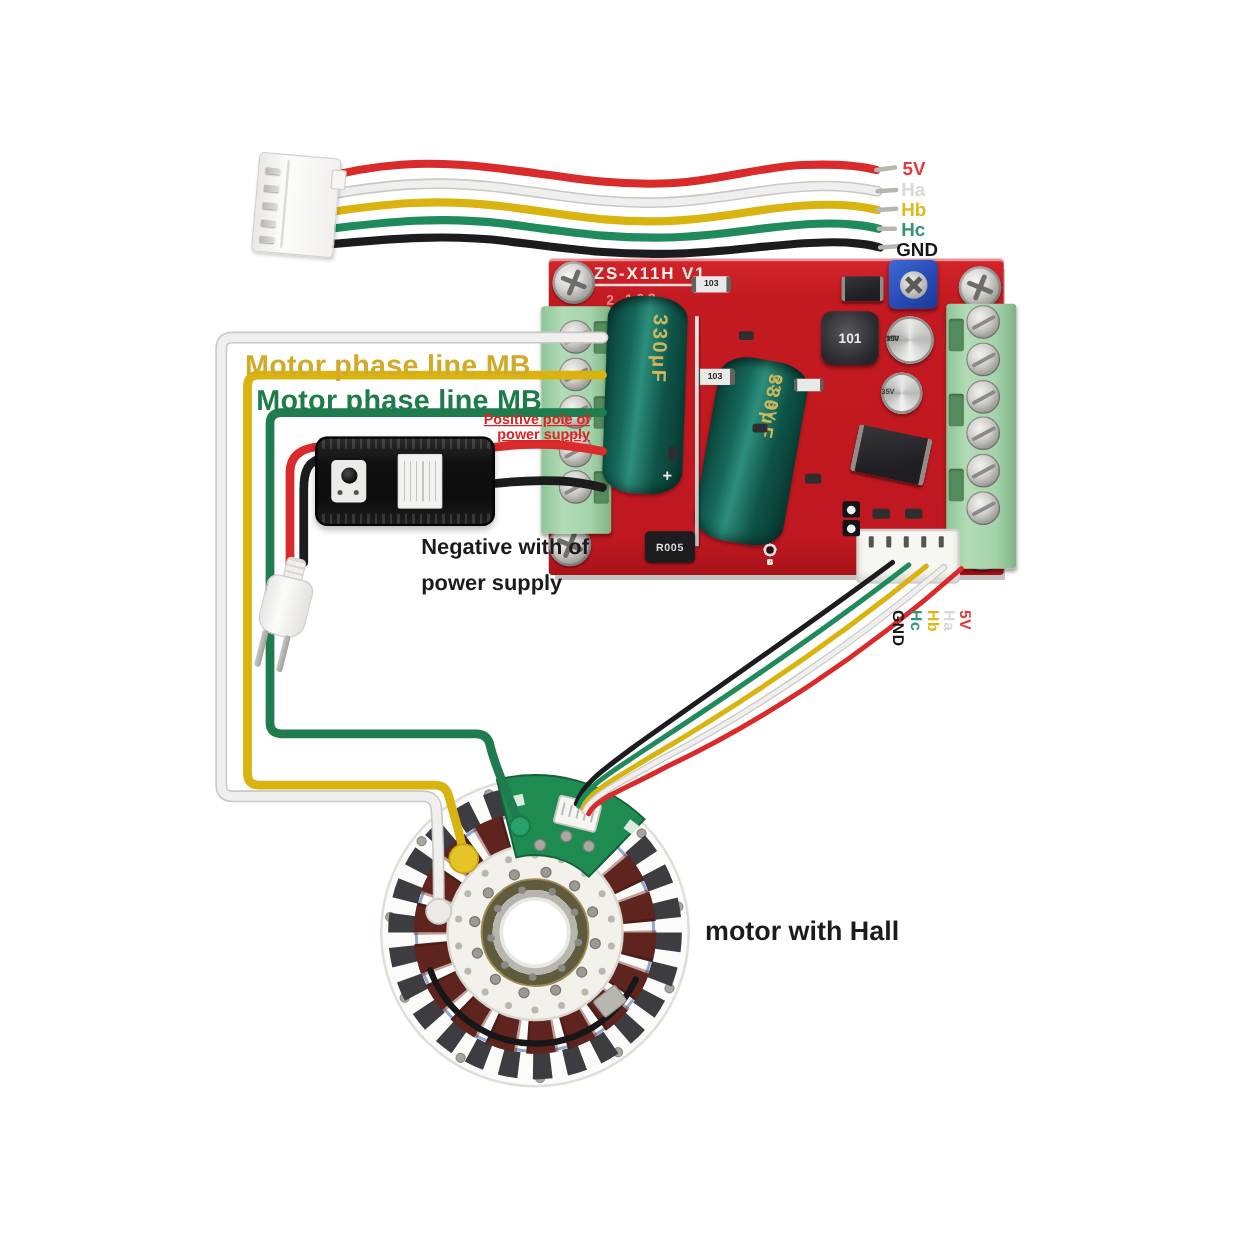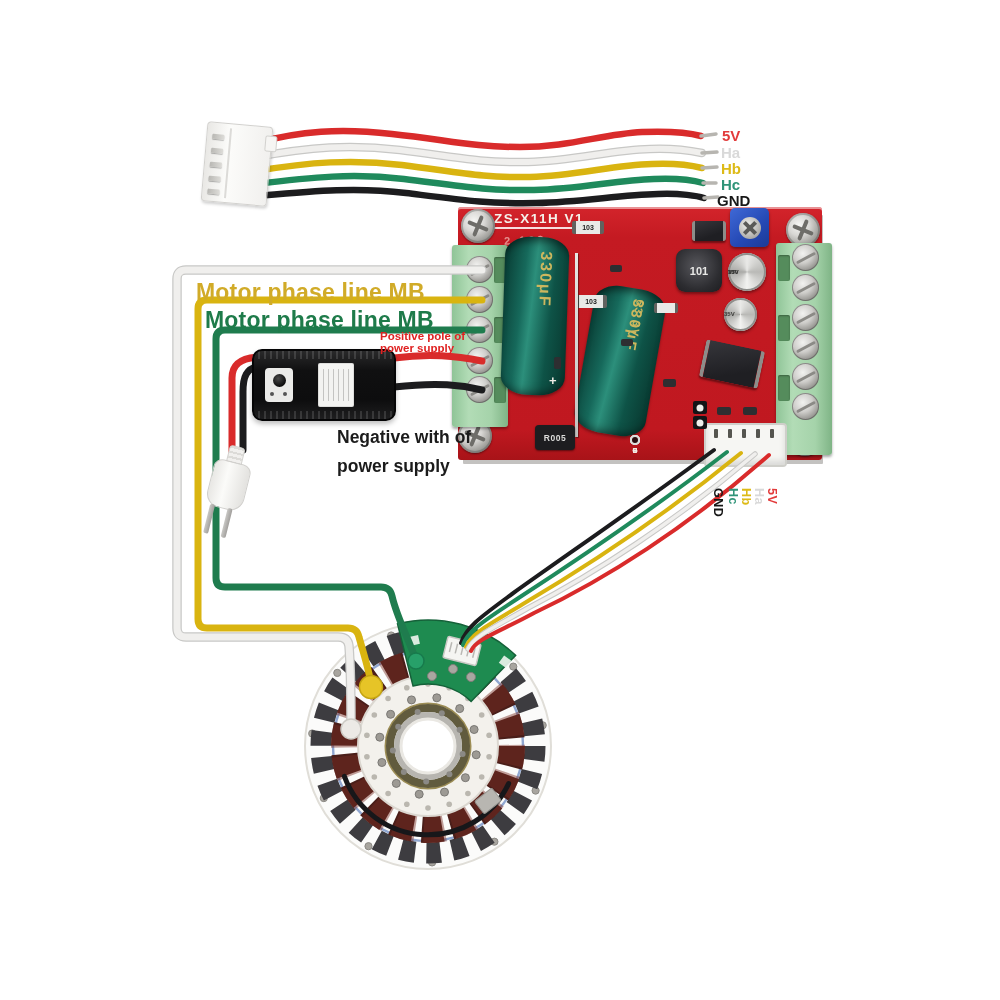--- a/index.html
+++ b/index.html
@@ -3,27 +3,27 @@
 <meta charset="utf-8">
 <style>
   html,body{margin:0;padding:0;background:#fff;}
   #canvas{position:relative;width:1000px;height:1000px;background:#ffffff;overflow:hidden;
           font-family:"Liberation Sans",sans-serif;}
   .abs{position:absolute;}
   svg{position:absolute;left:0;top:0;z-index:2;}
   
   .lab{position:absolute;z-index:4;white-space:nowrap;}
   .phase{font-size:23px;font-weight:600;letter-spacing:.2px;}
-  .pos-label{left:380px;top:330px;width:92px;text-align:left;font-size:11.5px;font-weight:700;line-height:12px;}
+  .pos-label{left:380px;top:330px;width:92px;text-align:right;font-size:11.5px;font-weight:700;line-height:12px;text-decoration:underline;}
   .neg-label{left:337px;top:423px;font-size:17.5px;font-weight:600;line-height:29px;}
   .motor-caption{left:564px;top:731px;font-size:21.5px;font-weight:600;line-height:28px;color:#1b1b1b;}
   .hlab{position:absolute;z-index:4;font-size:15px;font-weight:700;line-height:16px;}
   .vlab{position:absolute;z-index:4;font-size:12.5px;font-weight:700;writing-mode:vertical-rl;letter-spacing:.5px;}
   
-  #board{left:458px;top:207px;width:364px;height:253px;z-index:1;
+  #board{left:439px;top:207px;width:364px;height:253px;z-index:1;
          background:linear-gradient(180deg,#d3242b,#c41a22 12%,#c01820 88%,#a81318);
          border-radius:3px;box-shadow:3px 6px 0 -2px #c3c2c0,0 2px 0 rgba(255,255,255,.5) inset;}
   #board *{position:absolute;}
   .silk{color:#f5f1ea;font-size:13.5px;font-weight:700;letter-spacing:1.5px;border-bottom:2px solid rgba(255,255,255,.85);padding-bottom:1px;}
   .silk2{color:rgba(255,240,230,.55);font-size:11px;font-weight:700;letter-spacing:3px;transform:rotate(-2deg);}
   .pscrew{width:34px;height:34px;border-radius:50%;
           background:radial-gradient(circle at 38% 35%,#f6f6f4,#d8d7d4 35%,#a9a8a4 62%,#7b7a76 86%,#696865);
           box-shadow:inset 0 0 0 2px rgba(80,80,78,.35),0 1px 2px rgba(0,0,0,.45);}
   .pscrew::before,.pscrew::after{content:"";position:absolute;left:50%;top:50%;background:#6e6d69;border-radius:2px;}
   .pscrew::before{width:22px;height:4px;transform:translate(-50%,-50%) rotate(22deg);}
@@ -363,14 +363,15 @@
     <div>power supply</div>
   </div>
 
   <div class="vlab" style="left: 765px; top: 488px; color: rgb(226, 59, 59);">5V</div>
   <div class="vlab" style="left: 752px; top: 488px; color: rgb(217, 217, 217);">Ha</div>
   <div class="vlab" style="left: 739px; top: 488px; color: rgb(221, 186, 23);">Hb</div>
   <div class="vlab" style="left: 726px; top: 488px; color: rgb(47, 148, 120);">Hc</div>
   <div class="vlab" style="left: 711px; top: 488px; color: rgb(23, 23, 23);">GND</div>
 
   <div class="lab motor-caption" style="color: rgb(27, 27, 27);">
+    <div>motor with Hall</div>
   </div>
 </div>
 
 </body></html>

